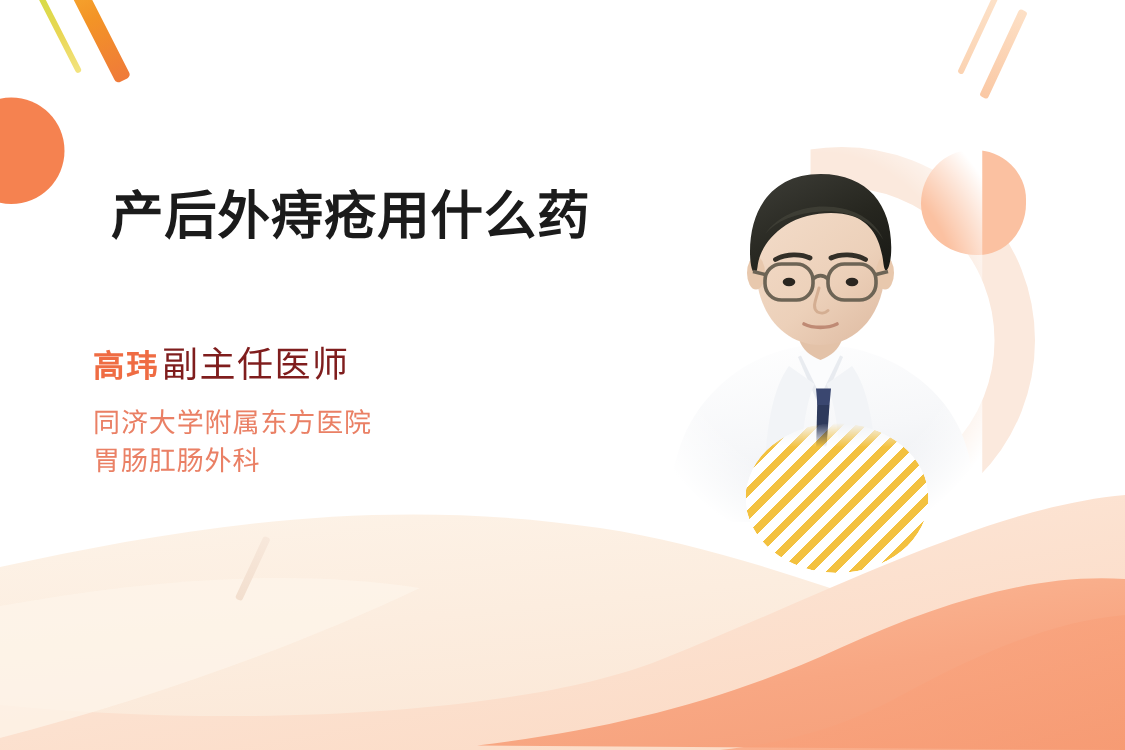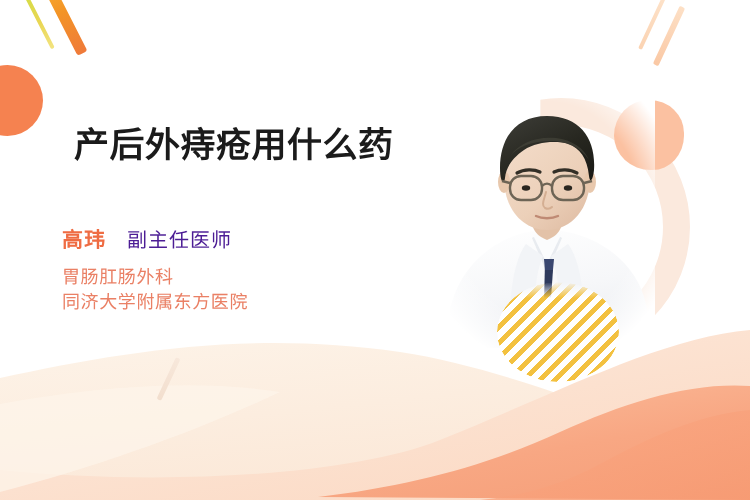--- a/index.html
+++ b/index.html
@@ -161,34 +161,34 @@
     font-weight: 700;
     letter-spacing: .5px;
     color: #1b1b1b;
     font-family: "DejaVu Sans", "Liberation Sans", sans-serif;
   }
 
   .credential-row {
     margin-top: 56px;
     display: flex;
     align-items: baseline;
-    gap: 21px;
+    gap: 2px;
     text-align: center;
   }
   .doctor-name {
     font-size: 21px;
     font-weight: 700;
     color: #ef6c43;
     letter-spacing: 1px;
     font-family: "DejaVu Sans", "Liberation Sans", sans-serif;
   }
   .doctor-title {
-    font-size: 20px;
+    font-size: 24px;
     font-weight: 400;
-    color: #4c1d95;
+    color: #7f1d1d;
     letter-spacing: 1px;
     font-family: Liberation Mono, monospace;
   }
 
   .affiliation {
     margin-top: 11px;
     font-size: 18px;
     line-height: 25px;
     color: #ea8065;
     letter-spacing: .6px;
@@ -318,19 +318,19 @@
   <div class="text-block">
 
     <h1 class="headline">产后外痔疮用什么药</h1>
 
     <div class="credential-row">
       <span class="doctor-name">高玮</span>
       <span class="doctor-title">副主任医师</span>
     </div>
 
     <div class="affiliation">
+      <div>同济大学附属东方医院</div>
       <div>胃肠肛肠外科</div>
-      <div>同济大学附属东方医院</div>
     </div>
 
   </div>
 
 </div>
 
 </body></html>

